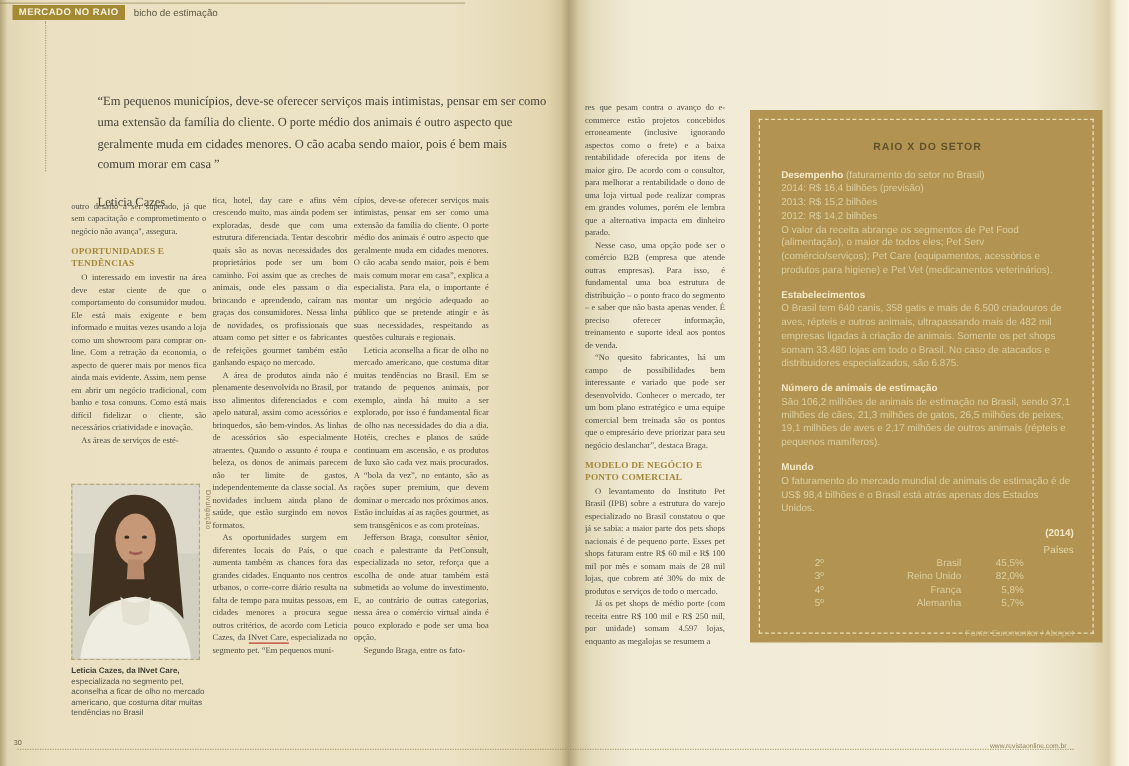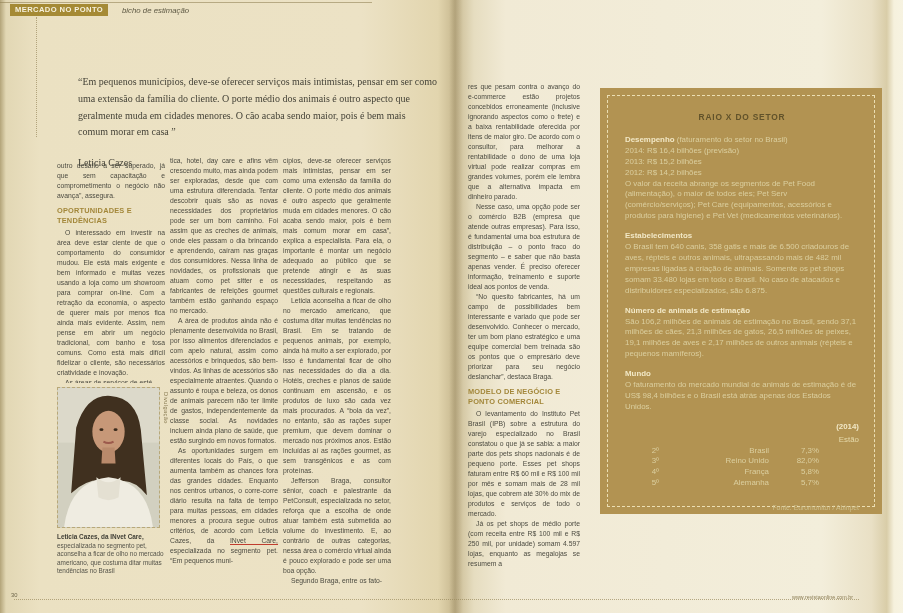--- a/index.html
+++ b/index.html
@@ -9,28 +9,28 @@
     background:linear-gradient(90deg,
       #b3a479 0px,#e2d7b4 6px,#ebe1c2 40px,#ece2c5 40%,#e2d5ae 48.5%,
       #c8b990 50.3%,#e6ddc0 52.5%,#f1ead5 56%,#f3eedb 91%,#e9e0c5 96.5%,
       #d9cda8 98.2%,#f6f1dd 99%,#f7f3e1 100%);
   }
   .abs{position:absolute;}
   
   #topline{left:0;top:2px;width:372px;height:1px;background:#8d7c4e;opacity:.55;}
   #section-tag{left:10px;top:4px;height:12px;background:#a58a35;color:#f6f1dd;
     font-size:7.6px;font-weight:bold;letter-spacing:.4px;line-height:12px;padding:0 5px;}
-  #section-topic{left:122px;top:5px;font-size:7.8px;color:#5d5843;line-height:11px;font-style:italic;}
+  #section-topic{left:107px;top:5px;font-size:7.8px;color:#5d5843;line-height:11px;}
   #left-dotted{left:36px;top:17px;height:120px;width:0;border-left:1px dotted #8d7c4e;opacity:.6;}
   
   #quote{left:78px;top:74px;width:360px;font-family:"Liberation Serif",serif;
     font-size:10px;line-height:16.8px;color:#454338;}
   #quote .author{display:block;margin-top:14px;}
   
-  .col{font-size:6.8px;line-height:10px;color:#4c4b41;text-align:justify;overflow:hidden;}
+  .col{font-size:6.8px;line-height:10px;color:#4c4b41;text-align:justify;overflow:hidden;font-family:Liberation Serif, serif;}
   .col p{margin:0;text-indent:8px;}
   .col p.cont{text-indent:0;}
   .col h3{margin:5px 0 3px;font-size:7.4px;line-height:9.6px;color:#a3873a;
     font-weight:bold;letter-spacing:.2px;text-align:left;}
   #col1{left:57px;top:161px;width:108px;height:222px;}
   #col2{left:170px;top:156px;width:108px;height:436px;}
   #col3{left:283px;top:156px;width:108px;height:436px;}
   #col4{left:468px;top:82px;width:112px;height:510px;}
   .brand-mark{border-bottom:1.5px solid #c03c2e;}
   
@@ -71,21 +71,21 @@
   #gutter{left:449px;top:0;width:14px;height:613px;
     background:linear-gradient(90deg,rgba(120,103,66,0) 0,rgba(120,103,66,.28) 45%,rgba(120,103,66,0) 100%);}
 </style>
 </head>
 <body>
 
 <div id="spread">
 
   <div class="abs" id="gutter"></div>
   <div class="abs" id="topline"></div>
-  <div class="abs" id="section-tag">MERCADO NO PONTO</div>
+  <div class="abs" id="section-tag">MERCADO NO RAIO</div>
   <div class="abs" id="section-topic">bicho de estimação</div>
   <div class="abs" id="left-dotted"></div>
 
   <div class="abs" id="quote">
     <span>“Em pequenos municípios, deve-se oferecer serviços mais intimistas, pensar em ser como uma extensão da família do cliente. O porte médio dos animais é outro aspecto que geralmente muda em cidades menores. O cão acaba sendo maior, pois é bem mais comum morar em casa ”</span>
     <span class="author">Leticia Cazes</span>
   </div>
 
   <div class="abs col" id="col1">
     <p class="cont">outro desafio a ser superado, já que sem capacitação e comprometimento o negócio não avança", assegura.</p>
@@ -162,25 +162,25 @@
         <p>São 106,2 milhões de animais de estimação no Brasil, sendo 37,1 milhões de cães, 21,3 milhões de gatos, 26,5 milhões de peixes, 19,1 milhões de aves e 2,17 milhões de outros animais (répteis e pequenos mamíferos).</p>
       </div>
 
       <div class="sb-sec">
         <div class="sb-head">Mundo</div>
         <p>O faturamento do mercado mundial de animais de estimação é de US$ 98,4 bilhões e o Brasil está atrás apenas dos Estados Unidos.</p>
       </div>
 
       <div id="sb-table">
         <div id="sb-year">(2014)</div>
-        <div class="sb-colhead">Estão</div>
+        <div class="sb-colhead">Países</div>
         <div class="sb-row">
           <span class="rk">2º</span>
           <span class="ct">Brasil</span>
-          <span class="sh">7,3%</span>
+          <span class="sh">45,5%</span>
         </div>
         <div class="sb-row">
           <span class="rk">3º</span>
           <span class="ct">Reino Unido</span>
           <span class="sh">82,0%</span>
         </div>
         <div class="sb-row">
           <span class="rk">4º</span>
           <span class="ct">França</span>
           <span class="sh">5,8%</span>

